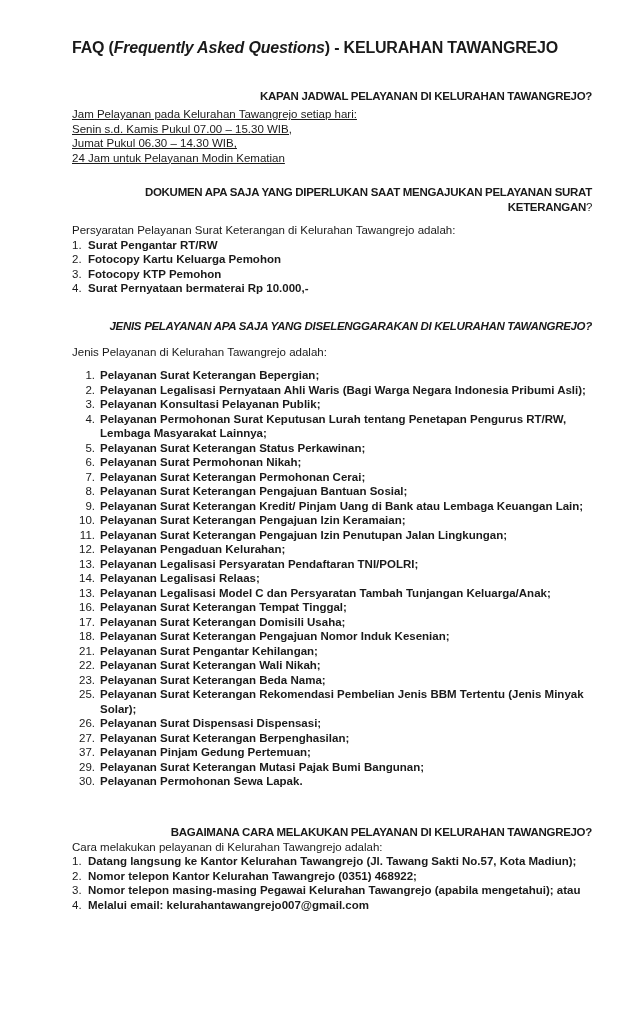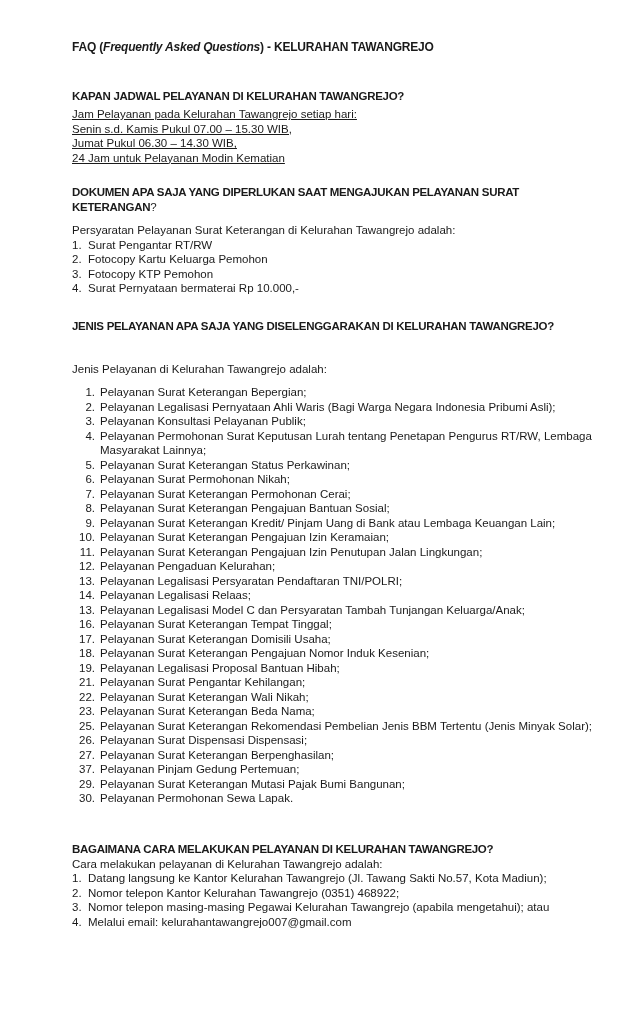--- a/index.html
+++ b/index.html
@@ -12,56 +12,57 @@
     overflow: hidden;
   }
   .page {
     box-sizing: border-box;
     width: 622px;
     height: 1024px;
     padding: 40px 30px 20px 72px;
     background: #ffffff;
   }
   .doc-title {
-    font-size: 12px;
+    font-size: 16px;
     font-weight: bold;
     letter-spacing: -0.2px;
     line-height: 15px;
     margin: 0 0 34px 0;
     white-space: nowrap;
   }
   .doc-title .it { font-style: italic; }
   .sec-heading {
     font-size: 11.5px;
     font-weight: bold;
     letter-spacing: -0.3px;
     line-height: 15px;
     margin: 0;
     white-space: pre-line;
+    text-align: right;
   }
   .q-suffix { font-weight: normal; }
   .body-text, .num-list {
     font-size: 11.5px;
     line-height: 14.5px;
   }
   .pre-lines { white-space: pre-line; text-decoration: underline; }
   p.intro { margin: 0; }
 
   
   #sec-jadwal  .sec-heading { margin-bottom: 3px; }
   #sec-dokumen { margin-top: 20px; }
   #sec-dokumen .sec-heading { margin-bottom: 8px; }
   #sec-jenis   { margin-top: 23px; }
-  #sec-jenis   .sec-heading { margin-bottom: 28px; }
+  #sec-jenis   .sec-heading { margin-bottom: 11px; font-style: italic; }
   #sec-jenis   .num-list { margin-top: 9px; }
   #sec-cara    { margin-top: 36px; }
 
   
   .num-list .li { display: flex; }
-  .num-list .txt { flex: 1; min-width: 0; }
+  .num-list .txt { flex: 1; min-width: 0; font-weight: bold; }
   .list-wide .num {
     flex: 0 0 23px;
     text-align: right;
     margin-right: 5px;
   }
   .list-tight .num {
     flex: 0 0 14px;
     margin-right: 2px;
   }
 </style>
@@ -174,24 +175,20 @@
         </div>
         <div class="li">
           <span class="num">17.</span>
           <span class="txt">Pelayanan Surat Keterangan Domisili Usaha;</span>
         </div>
         <div class="li">
           <span class="num">18.</span>
           <span class="txt">Pelayanan Surat Keterangan Pengajuan Nomor Induk Kesenian;</span>
         </div>
         <div class="li">
-          <span class="num">19.</span>
-          <span class="txt">Pelayanan Legalisasi Proposal Bantuan Hibah;</span>
-        </div>
-        <div class="li">
           <span class="num">21.</span>
           <span class="txt">Pelayanan Surat Pengantar Kehilangan;</span>
         </div>
         <div class="li">
           <span class="num">22.</span>
           <span class="txt">Pelayanan Surat Keterangan Wali Nikah;</span>
         </div>
         <div class="li">
           <span class="num">23.</span>
           <span class="txt">Pelayanan Surat Keterangan Beda Nama;</span>

